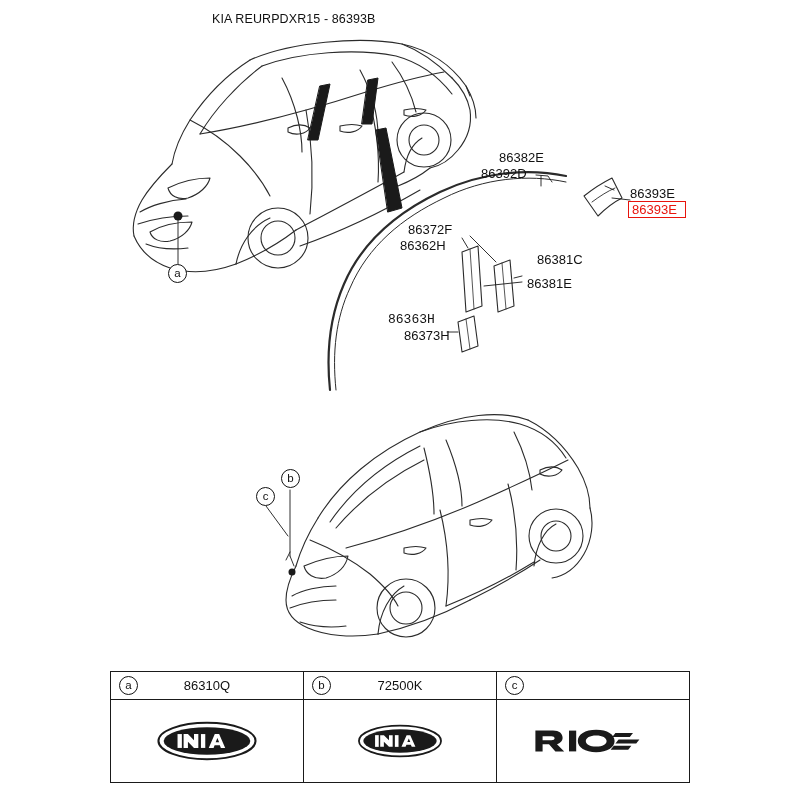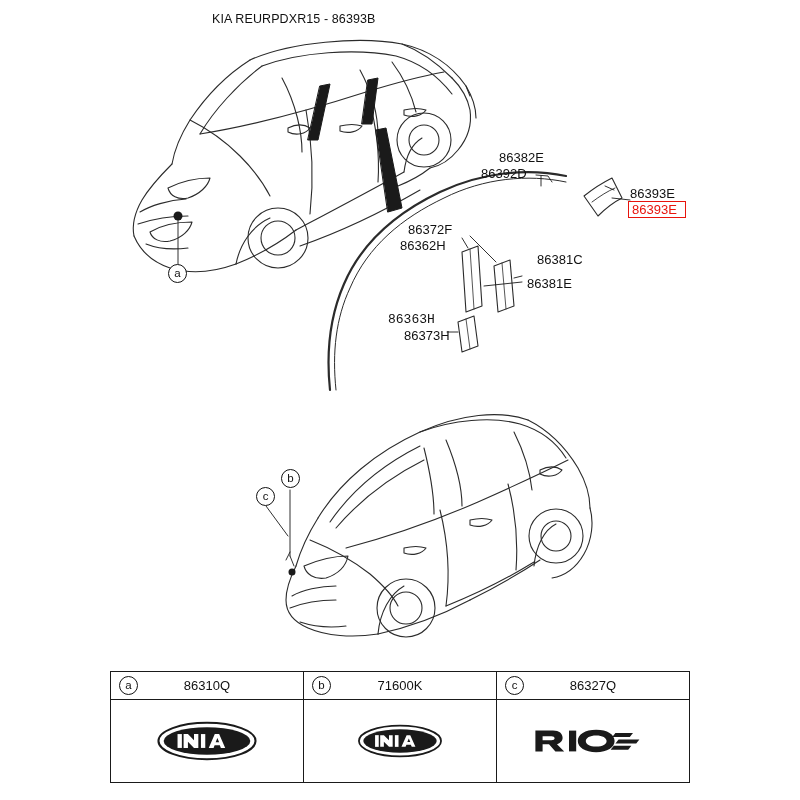--- a/index.html
+++ b/index.html
@@ -313,40 +313,39 @@
           <path d="M53 16 h5 v16 h-5 z"></path>
           <path d="M62 32 l7 -16 h5 l7 16 h-5 l-1.2 -3 h-6 l-1.2 3 z M70 25.5 h4 l-2 -5 z"></path>
         </g>
       </svg>
     </div>
   </div>
 
   <div class="legend-cell">
     <div class="legend-head">
       <div class="callout">b</div>
-      <div class="legend-code">71600K</div>
+      <div class="legend-code">72500K</div>
     </div>
     <div class="legend-body">
       <svg class="emblem-kia" viewBox="0 0 120 48" style="width:88px;height:36px;">
         <ellipse cx="60" cy="24" rx="56" ry="21" fill="none" stroke="#1a1a1a" stroke-width="2.4"></ellipse>
         <ellipse cx="60" cy="24" rx="50" ry="16" fill="#1a1a1a" stroke="none"></ellipse>
         <g fill="#ffffff">
           <path d="M26 16 h5 v16 h-5 z"></path>
           <path d="M33 16 h5 l7 7 v-7 h5 v16 h-5 l-7 -7 v7 h-5 z"></path>
           <path d="M53 16 h5 v16 h-5 z"></path>
           <path d="M62 32 l7 -16 h5 l7 16 h-5 l-1.2 -3 h-6 l-1.2 3 z M70 25.5 h4 l-2 -5 z"></path>
         </g>
       </svg>
     </div>
   </div>
 
   <div class="legend-cell">
     <div class="legend-head">
       <div class="callout">c</div>
-      <div class="legend-code">86327Q</div>
     </div>
     <div class="legend-body">
       <svg class="emblem-rio" viewBox="0 0 160 42">
         <g fill="#1a1a1a">
 
           <path d="M8 8 h22 c8 0 12 4 12 9 c0 4 -3 7 -7 8 l9 9 h-11 l-8 -9 h-8 v9 h-9 z
                    M17 15 v5 h11 c2.5 0 4 -1 4 -2.5 c0 -1.6 -1.5 -2.5 -4 -2.5 z"></path>
 
           <path d="M50 8 h9 v26 h-9 z"></path>
 

